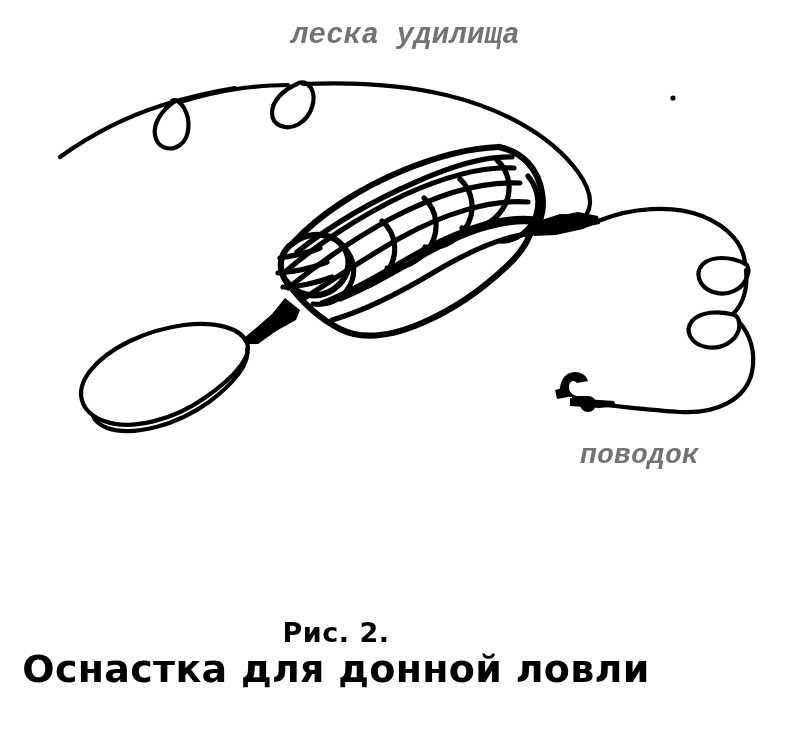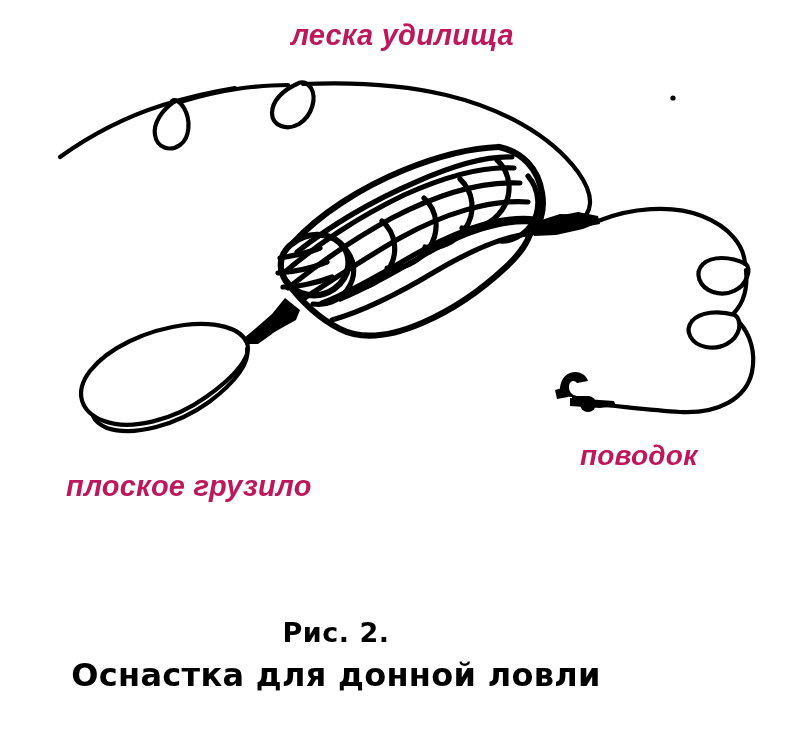--- a/index.html
+++ b/index.html
@@ -24,24 +24,24 @@
   #figure-svg {
     position: absolute;
     left: 0;
     top: 0;
     width: 808px;
     height: 746px;
     display: block;
   }
   .label-text {
     position: absolute;
-    font-family: Liberation Sans, sans-serif;
+    font-family: Liberation Mono, monospace;
     font-style: italic;
     font-weight: 700;
-    color: #be185d;
+    color: #737373;
     white-space: nowrap;
     letter-spacing: 0.2px;
   }
   #label-rodline {
     left: 291px;
     top: 19px;
     font-size: 29px;
   }
   #label-sinker {
     left: 66px;
@@ -62,24 +62,23 @@
     font-family: "DejaVu Sans", "Liberation Sans", sans-serif;
     font-weight: 700;
     color: #000000;
   }
   #caption-line1 {
     font-size: 27px;
     line-height: 34px;
     letter-spacing: 0.5px;
   }
   #caption-line2 {
-    font-size: 32px;
+    font-size: 38px;
     line-height: 38px;
     letter-spacing: 0.3px;
-    margin-top: 6px;
   }
   .ink {
     fill: none;
     stroke: #000000;
     stroke-linecap: round;
     stroke-linejoin: round;
   }
   .line-thin { stroke-width: 4.2; }
   .mesh { stroke-width: 5.2; }
   .mesh-rim { stroke-width: 6.2; }
@@ -259,21 +258,20 @@
                C 177 425, 134 437, 107 428
                C 100 425, 95 421, 93 416"></path>
     </g>
 
     <circle class="solid-blob" cx="673" cy="98" r="2.6"></circle>
 
   </svg>
 
   <div class="label-text" id="label-rodline">леска удилища</div>
 
-  <div class="label-text" id="label-sinker">плоское грузило</div>
 
   <div class="label-text" id="label-leader">поводок</div>
 
   <div id="caption">
     <div id="caption-line1">Рис. 2.</div>
     <div id="caption-line2">Оснастка для донной ловли</div>
   </div>
 
 </div>
 

